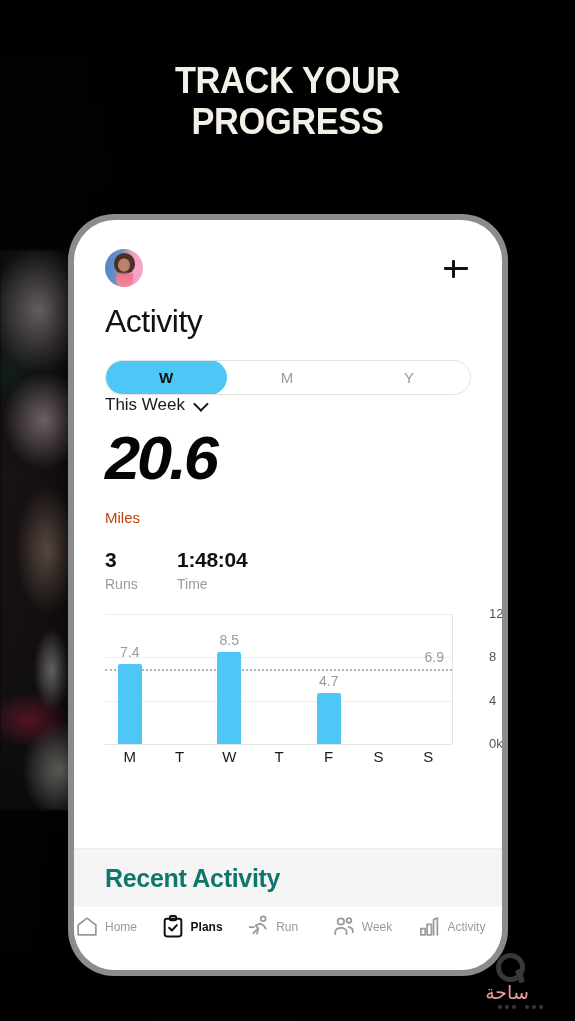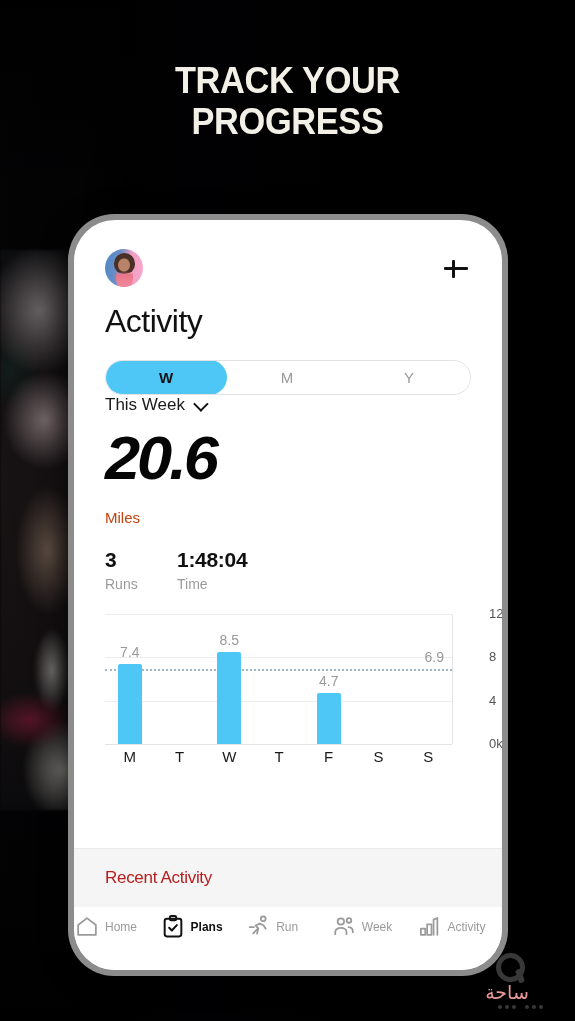--- a/index.html
+++ b/index.html
@@ -146,21 +146,21 @@
   .daylabels { position:absolute; left:0; top:134px; width:348px; height:22px; }
   .daylabel { position:absolute; font-size:15px; color:#1a1a1a;
               transform:translateX(-50%); }
 
   
   #recent-band {
     position:absolute; left:0; right:0; bottom:63px; height:59px;
     background:#f5f5f5; border-top:1px solid #ececec;
     display:flex; align-items:center; padding-left:31px;
   }
-  #recent-title { font-size:17px; font-weight:normal; color:#b91c1c; letter-spacing:-.3px; }
+  #recent-title { font-size:25px; font-weight:bold; color:#0f766e; letter-spacing:-.3px; }
 
   
   #tabbar {
     position:absolute; left:0; right:0; bottom:0; height:63px;
     background:#fff; display:flex; align-items:flex-start;
     padding-top:7px;
   }
   .tab { flex:1; display:flex; align-items:center; gap:5px; cursor:pointer; }
   .tab-label { font-size:12px; color:#9a9a9a; }
   .tab.active .tab-label { color:#111; font-weight:bold; }

